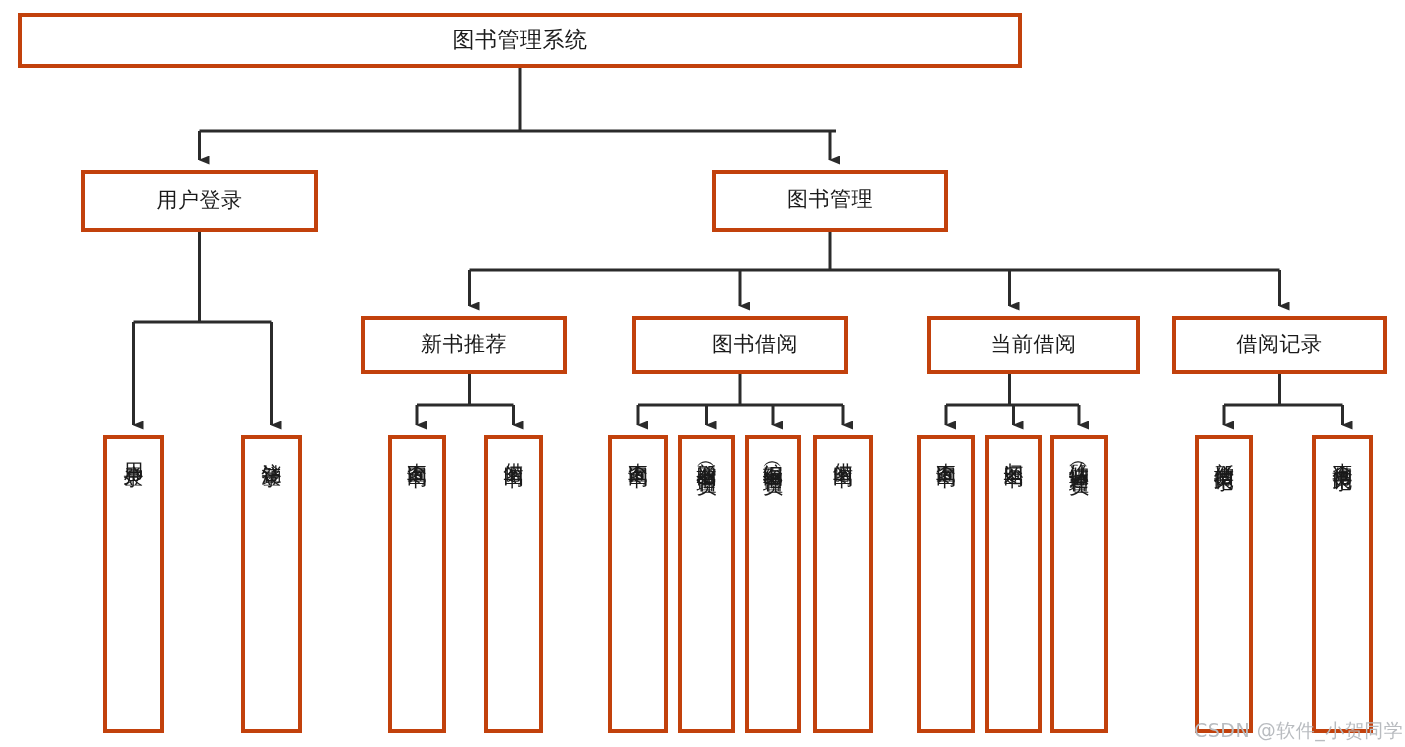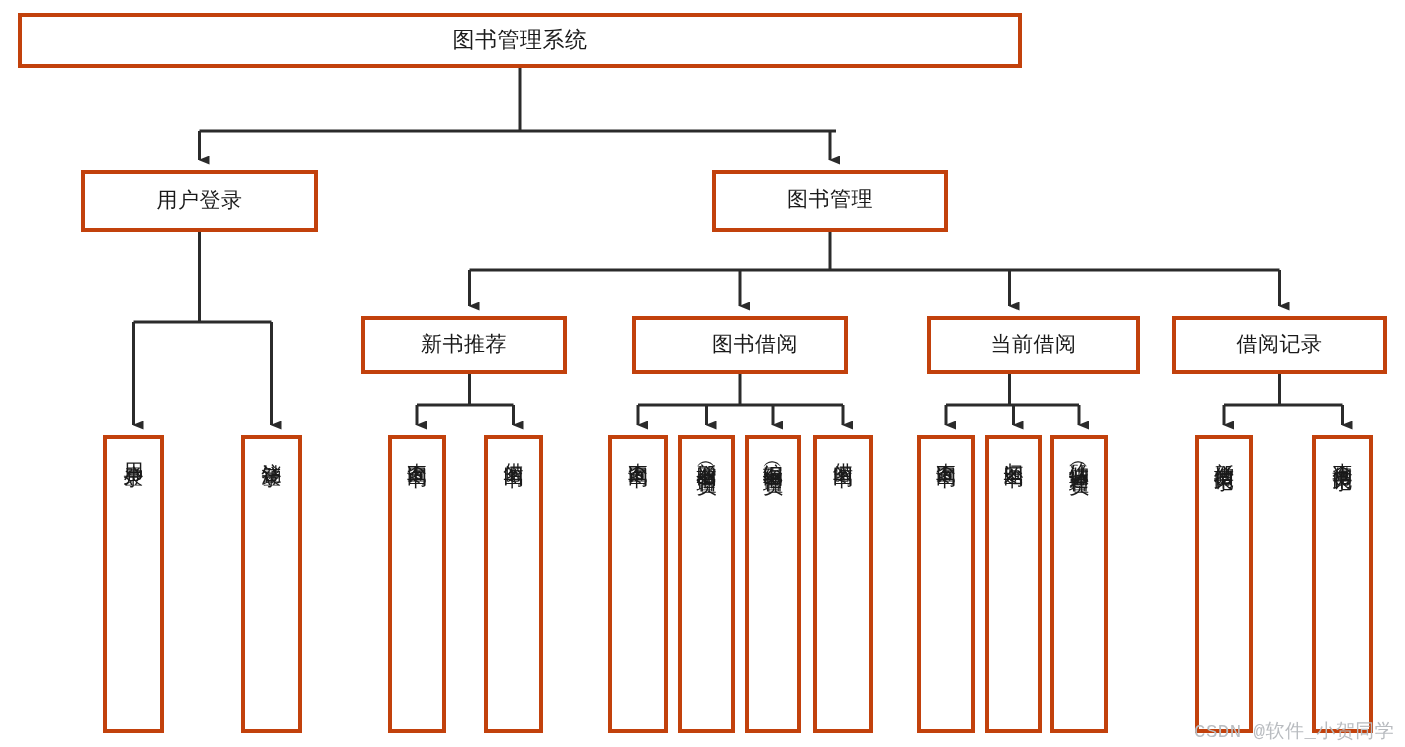--- a/index.html
+++ b/index.html
@@ -182,15 +182,15 @@
   <div class="node vertical" style="left:1050px; top:435px; width:58px; height:298px;">
     <span class="vlabel">确认归还（管理员）</span>
   </div>
   <div class="node vertical" style="left:1195px; top:435px; width:58px; height:298px;">
     <span class="vlabel">新增借阅记录</span>
   </div>
   <div class="node vertical" style="left:1312px; top:435px; width:61px; height:298px;">
     <span class="vlabel">查询借阅记录</span>
   </div>
 
-  <div class="watermark" style="left:1194px; top:718px;font-family:Liberation Mono, monospace;">CSDN @软件_小贺同学</div>
+  <div class="watermark" style="left:1194px; top:718px;">CSDN @软件_小贺同学</div>
 
 </div>
 
 </body></html>

